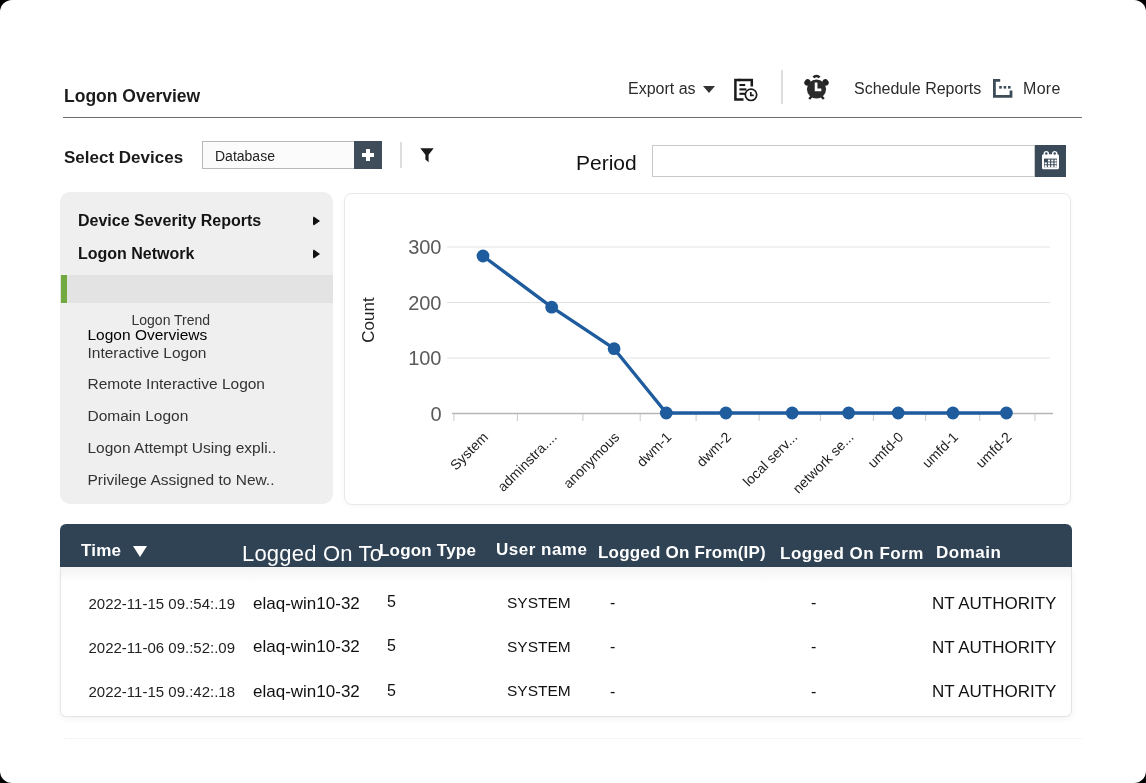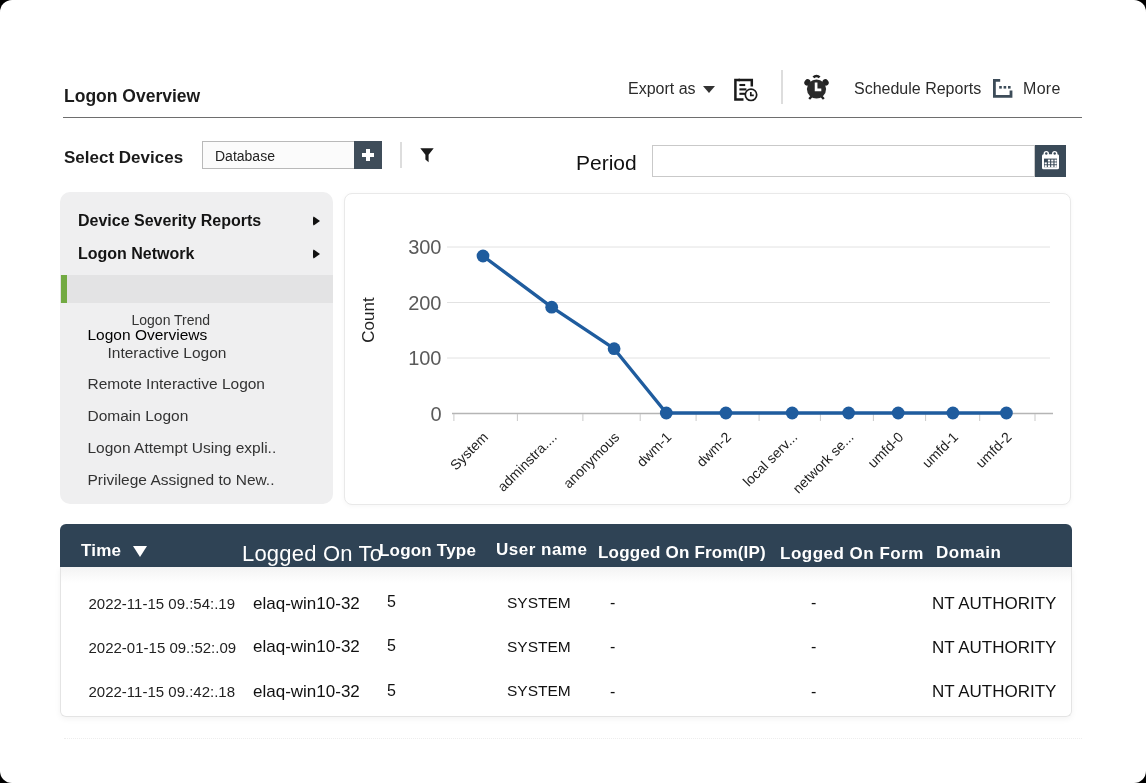--- a/index.html
+++ b/index.html
@@ -86,21 +86,21 @@
 
   <div class="ab" style="left:60px;top:192px;width:273px;height:312px;background:#efeff0;border-radius:10px;"></div>
   <div class="ab" style="left:78px;top:211.5px;font-size:16px;font-weight:700;color:#141414;">Device Severity Reports</div>
   <div class="ab" style="left:313px;top:216px;width:0;height:0;border-top:5px solid transparent;border-bottom:5px solid transparent;border-left:7px solid #111;border-radius:2px;"></div>
   <div class="ab" style="left:78px;top:245px;font-size:16px;font-weight:700;color:#141414;">Logon Network</div>
   <div class="ab" style="left:313px;top:249px;width:0;height:0;border-top:5px solid transparent;border-bottom:5px solid transparent;border-left:7px solid #111;border-radius:2px;"></div>
   <div class="ab" style="left:60px;top:274.5px;width:273px;height:28px;background:#e3e3e4;"></div>
   <div class="ab" style="left:61px;top:274.5px;width:6px;height:28px;background:#72aa42;"></div>
   <div class="ab" style="left:87.5px;top:278px;font-size:15.5px;color:#000000;margin-top:48px;">Logon Overviews</div>
   <div class="ab" style="left:87.5px;top:312px;font-size:14px;color:#333;padding-left:44px;">Logon Trend</div>
-  <div class="ab" style="left:87.5px;top:343.5px;font-size:15.5px;color:#333;margin-left:20px;">Interactive Logon</div>
+  <div class="ab" style="left:87.5px;top:343.5px;font-size:15.5px;color:#333;">Interactive Logon</div>
   <div class="ab" style="left:87.5px;top:375px;font-size:15.5px;color:#333;">Remote Interactive Logon</div>
   <div class="ab" style="left:87.5px;top:407px;font-size:15.5px;color:#333;">Domain Logon</div>
   <div class="ab" style="left:87.5px;top:438.5px;font-size:15.5px;color:#333;">Logon Attempt Using expli..</div>
   <div class="ab" style="left:87.5px;top:470.5px;font-size:15.5px;color:#333;">Privilege Assigned to New..</div>
 
   <div class="ab" style="left:344px;top:193px;width:727px;height:312px;border:1px solid #e9e9e9;border-radius:8px;background:#fff;box-sizing:border-box;box-shadow:0 1px 5px rgba(0,0,0,0.04);"></div>
   <svg class="ab" style="left:344px;top:193px;" width="727" height="312" viewBox="0 0 727 312">
 
     <line x1="103" y1="54" x2="706" y2="54" stroke="#e2e2e2" stroke-width="1"></line>
     <line x1="103" y1="109.5" x2="706" y2="109.5" stroke="#e2e2e2" stroke-width="1"></line>
@@ -170,21 +170,21 @@
   <div class="ab" style="left:60px;top:567px;width:1012px;height:150px;border:1px solid #e4e4e4;border-top:none;border-radius:0 0 6px 6px;background:linear-gradient(#f3f3f3,#ffffff 16px);box-sizing:border-box;box-shadow:0 2px 6px rgba(0,0,0,0.05);"></div>
 
   <div class="ab" style="left:88.5px;top:594.8px;font-size:15px;color:#222;">2022-11-15 09.:54:.19</div>
   <div class="ab" style="left:253px;top:593.5px;font-size:17px;color:#111;">elaq-win10-32</div>
   <div class="ab" style="left:387px;top:593.4px;font-size:16px;color:#111;">5</div>
   <div class="ab" style="left:507px;top:594.1px;font-size:15.5px;color:#111;">SYSTEM</div>
   <div class="ab" style="left:610px;top:594.4px;font-size:16px;color:#111;">-</div>
   <div class="ab" style="left:811px;top:594.4px;font-size:16px;color:#111;">-</div>
   <div class="ab" style="left:932px;top:594.1px;font-size:17px;color:#111;">NT AUTHORITY</div>
 
-  <div class="ab" style="left:88.5px;top:638.5px;font-size:15px;color:#222;">2022-01-15 09.:52:.09</div>
+  <div class="ab" style="left:88.5px;top:638.5px;font-size:15px;color:#222;">2022-11-06 09.:52:.09</div>
   <div class="ab" style="left:253px;top:637.2px;font-size:17px;color:#111;">elaq-win10-32</div>
   <div class="ab" style="left:387px;top:637.1px;font-size:16px;color:#111;">5</div>
   <div class="ab" style="left:507px;top:637.8px;font-size:15.5px;color:#111;">SYSTEM</div>
   <div class="ab" style="left:610px;top:638.1px;font-size:16px;color:#111;">-</div>
   <div class="ab" style="left:811px;top:638.1px;font-size:16px;color:#111;">-</div>
   <div class="ab" style="left:932px;top:637.8px;font-size:17px;color:#111;">NT AUTHORITY</div>
 
   <div class="ab" style="left:88.5px;top:683.0px;font-size:15px;color:#222;">2022-11-15 09.:42:.18</div>
   <div class="ab" style="left:253px;top:681.7px;font-size:17px;color:#111;">elaq-win10-32</div>
   <div class="ab" style="left:387px;top:681.6px;font-size:16px;color:#111;">5</div>

